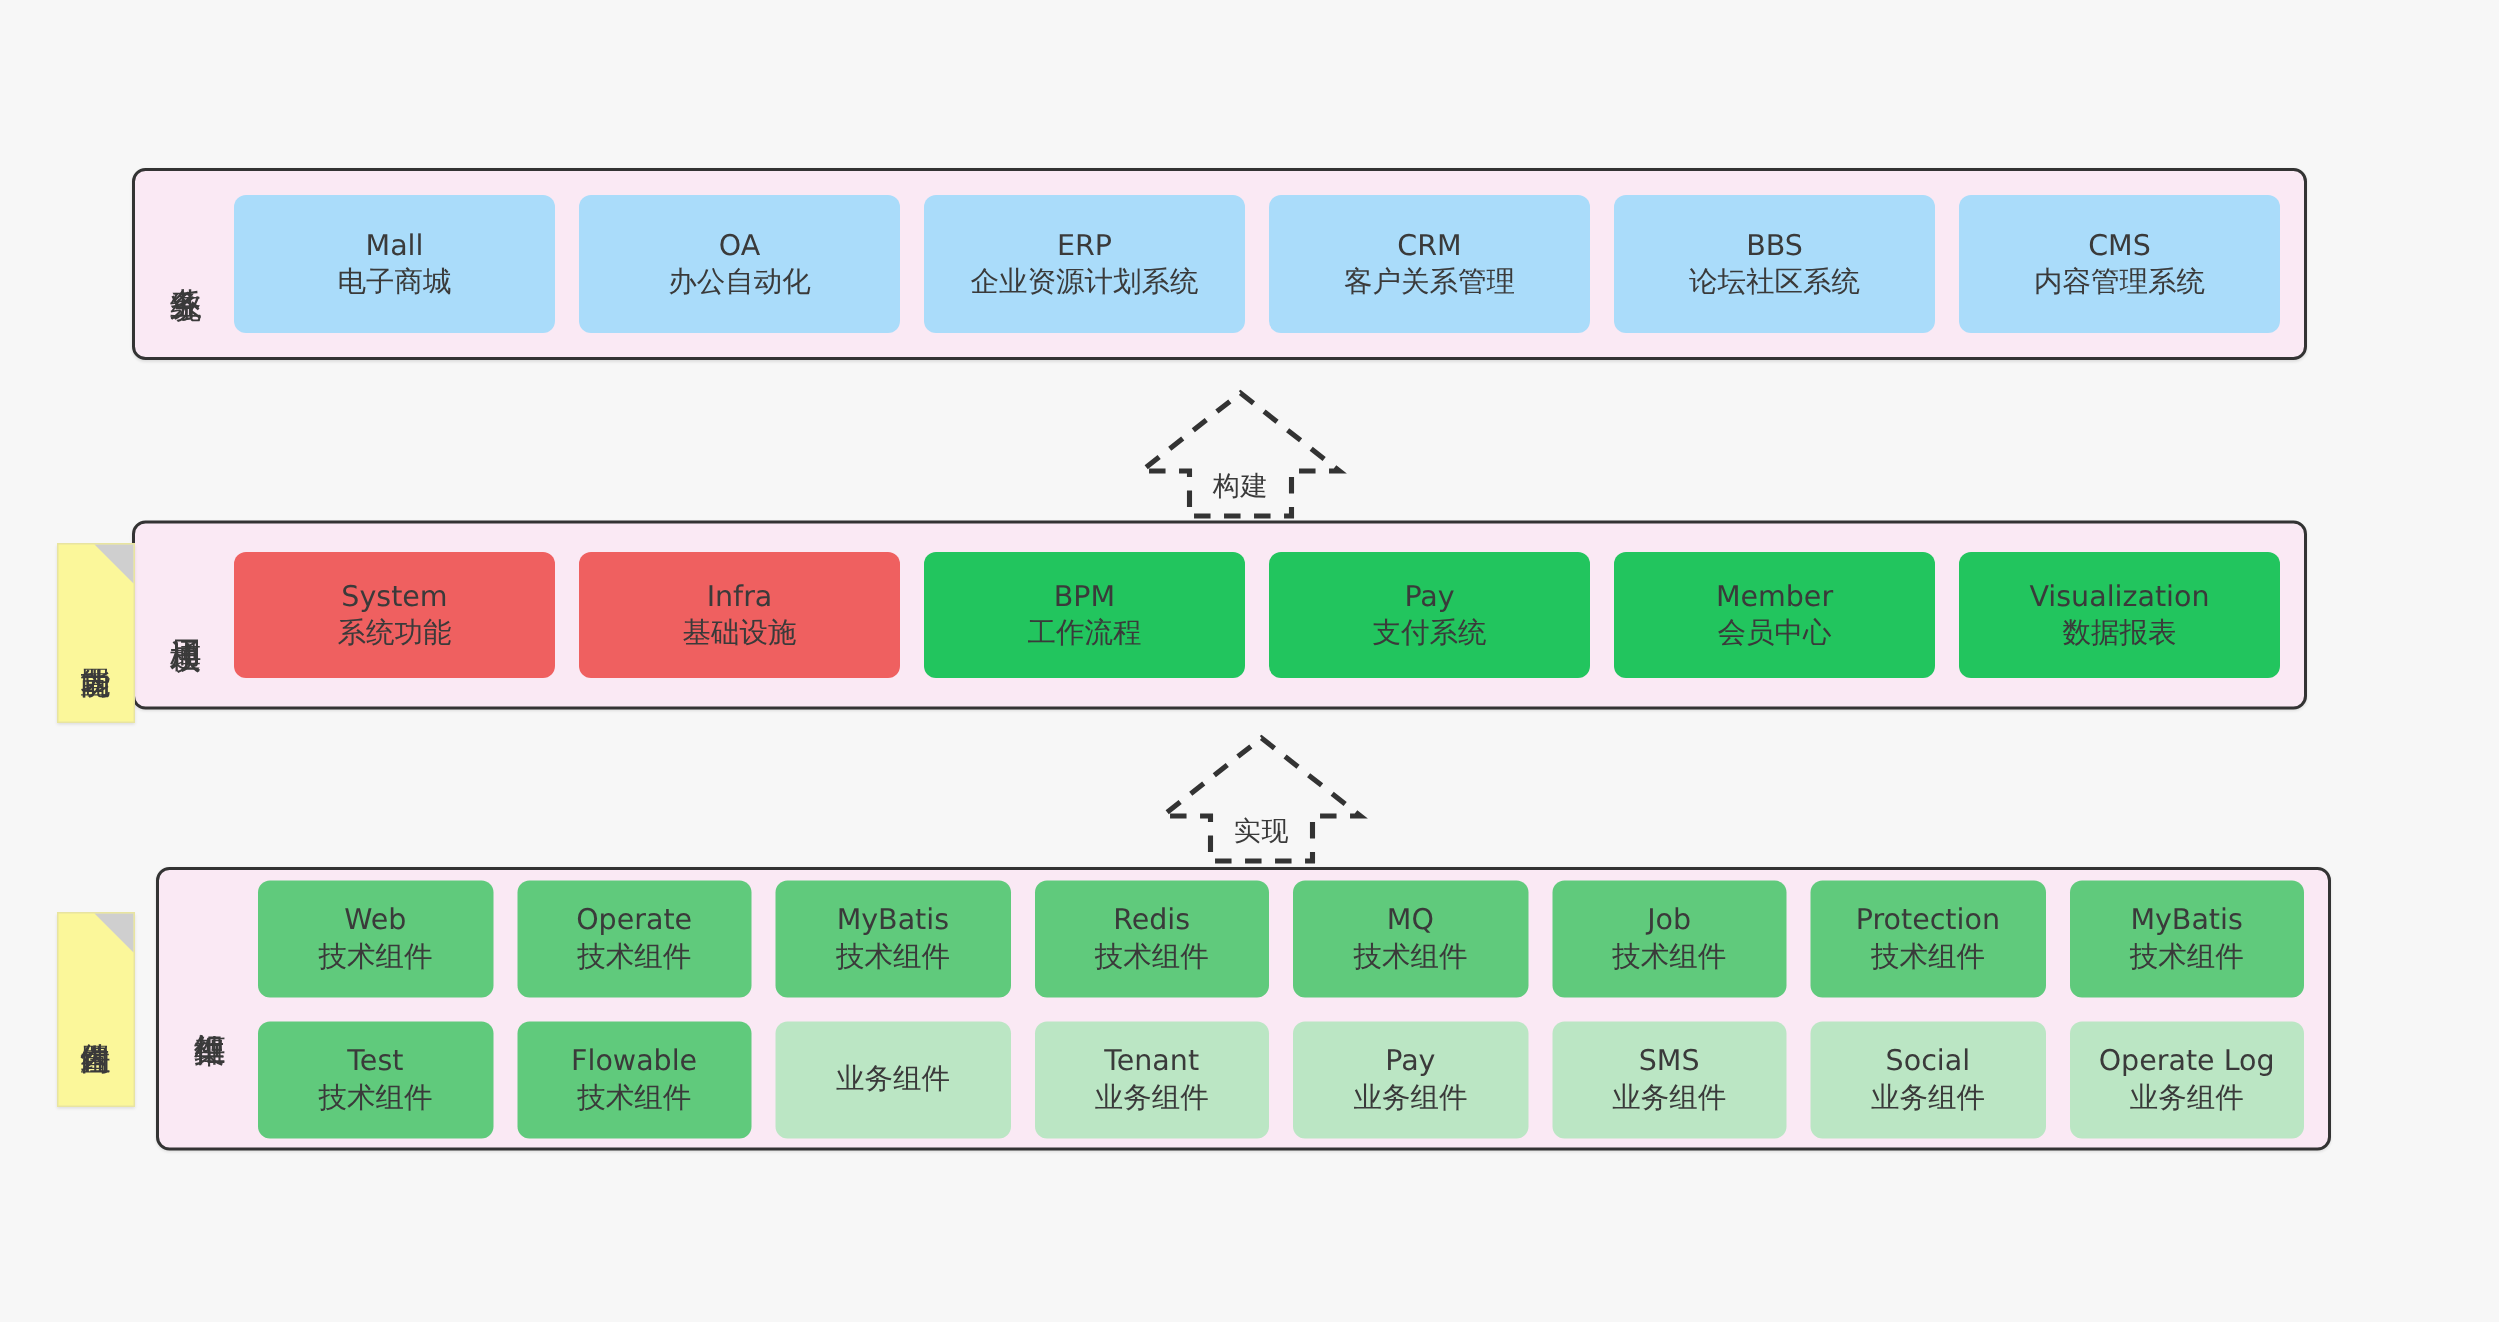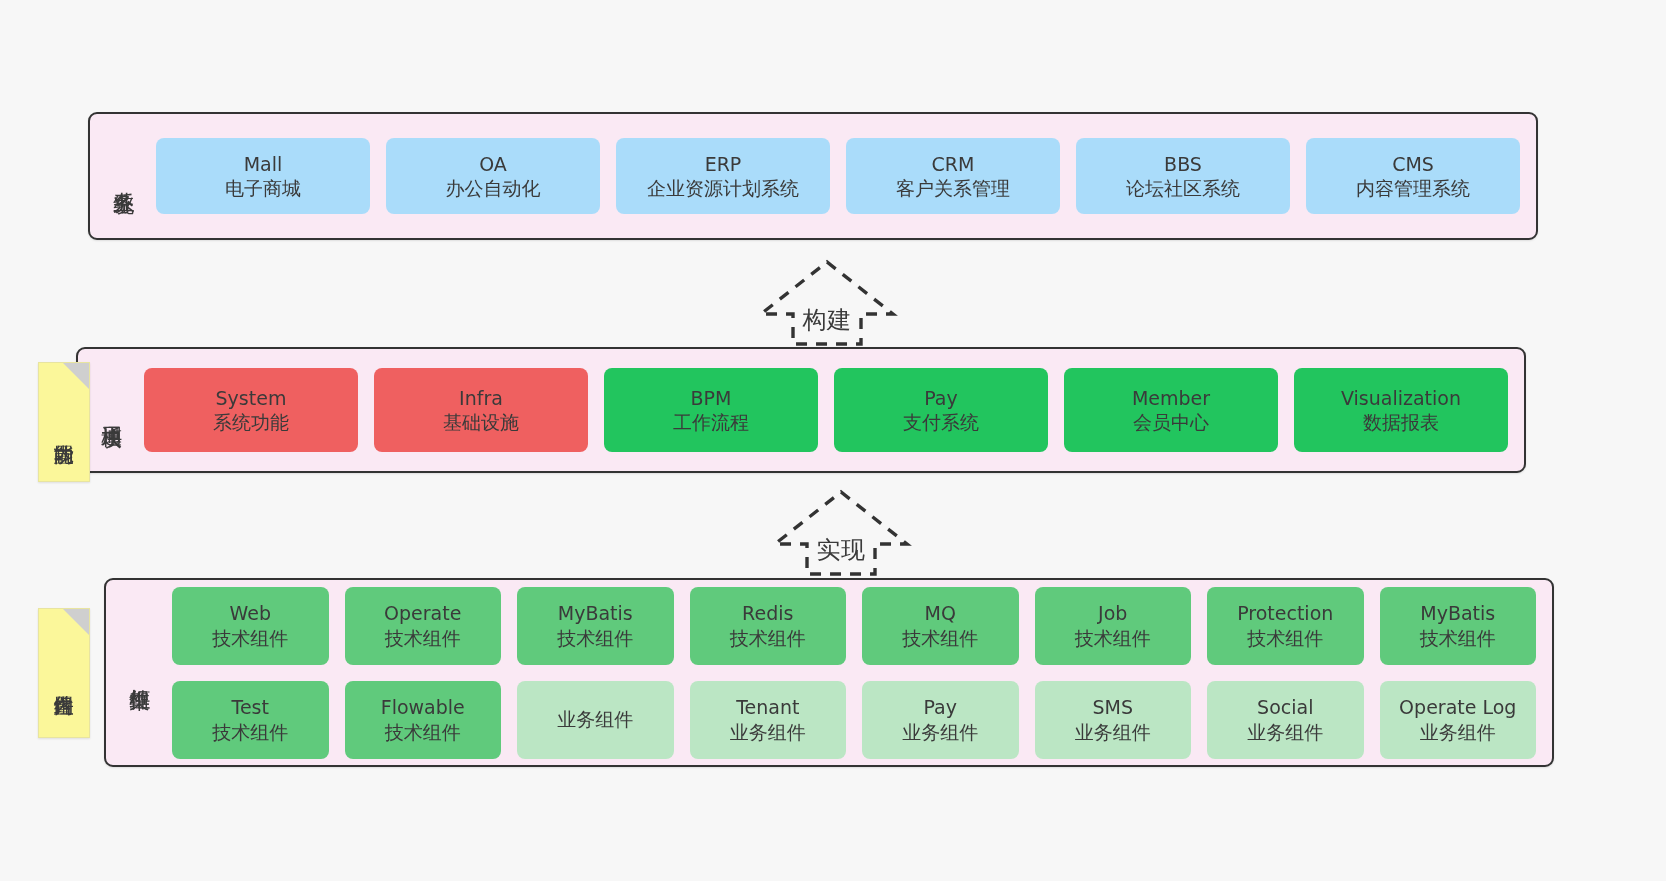--- a/index.html
+++ b/index.html
@@ -78,21 +78,21 @@
     font-size: 19px;
     line-height: 1.28;
     color: #3a3a3a;
     padding: 6px 4px;
     min-width: 0;
   }
   .node .n-main { display: block; }
   .node .n-sub  { display: block; }
 
   
-  #layer-business .node { height: 76px; }
+  #layer-business .node { height: 92px; }
   #layer-common   .node { height: 84px; }
   #layer-framework .node { height: 78px; }
 
   
   .c-blue        { background: #aadcfa; }
   .c-red         { background: #ef6060; }
   .c-pink        { background: #22c55e; }
   .c-green       { background: #60ca7c; }
   .c-lightgreen  { background: #bbe6c4; }
 
@@ -129,21 +129,21 @@
     position: absolute;
     pointer-events: none;
   }
   .arrow svg { display: block; overflow: visible; }
   .arrow-label {
     position: absolute;
     left: 0;
     right: 0;
     bottom: 10px;
     text-align: center;
-    font-size: 24px;
+    font-size: 18px;
     color: #3a3a3a;
     letter-spacing: 0.5px;
   }
 </style>
 </head>
 <body>
 
 <div class="canvas">
 
   <div class="layer" id="layer-business" style="left:88px; top:112px; width:1450px; height:128px;">
@@ -178,21 +178,21 @@
     </div>
   </div>
 
   <div class="arrow" id="arrow-build" style="left:757px; top:258px; width:140px; height:88px;">
     <svg width="140" height="88" viewBox="0 0 140 88">
       <path d="M 70 4 L 136 56 L 104 56 L 104 86 L 36 86 L 36 56 L 4 56 Z" fill="none" stroke="#333333" stroke-width="3.4" stroke-dasharray="11,9" stroke-linecap="butt" stroke-linejoin="miter"></path>
     </svg>
     <div class="arrow-label">构建</div>
   </div>
 
-  <div class="layer" id="layer-common" style="left:76px; top:347px; width:1450px; height:126px;">
+  <div class="layer" id="layer-common" style="left:88px; top:347px; width:1450px; height:126px;">
     <div class="layer-title">通用模块</div>
     <div class="layer-body">
       <div class="box-row">
         <div class="node c-red">
           <span class="n-main">System</span>
           <span class="n-sub">系统功能</span>
         </div>
         <div class="node c-red">
           <span class="n-main">Infra</span>
           <span class="n-sub">基础设施</span>

